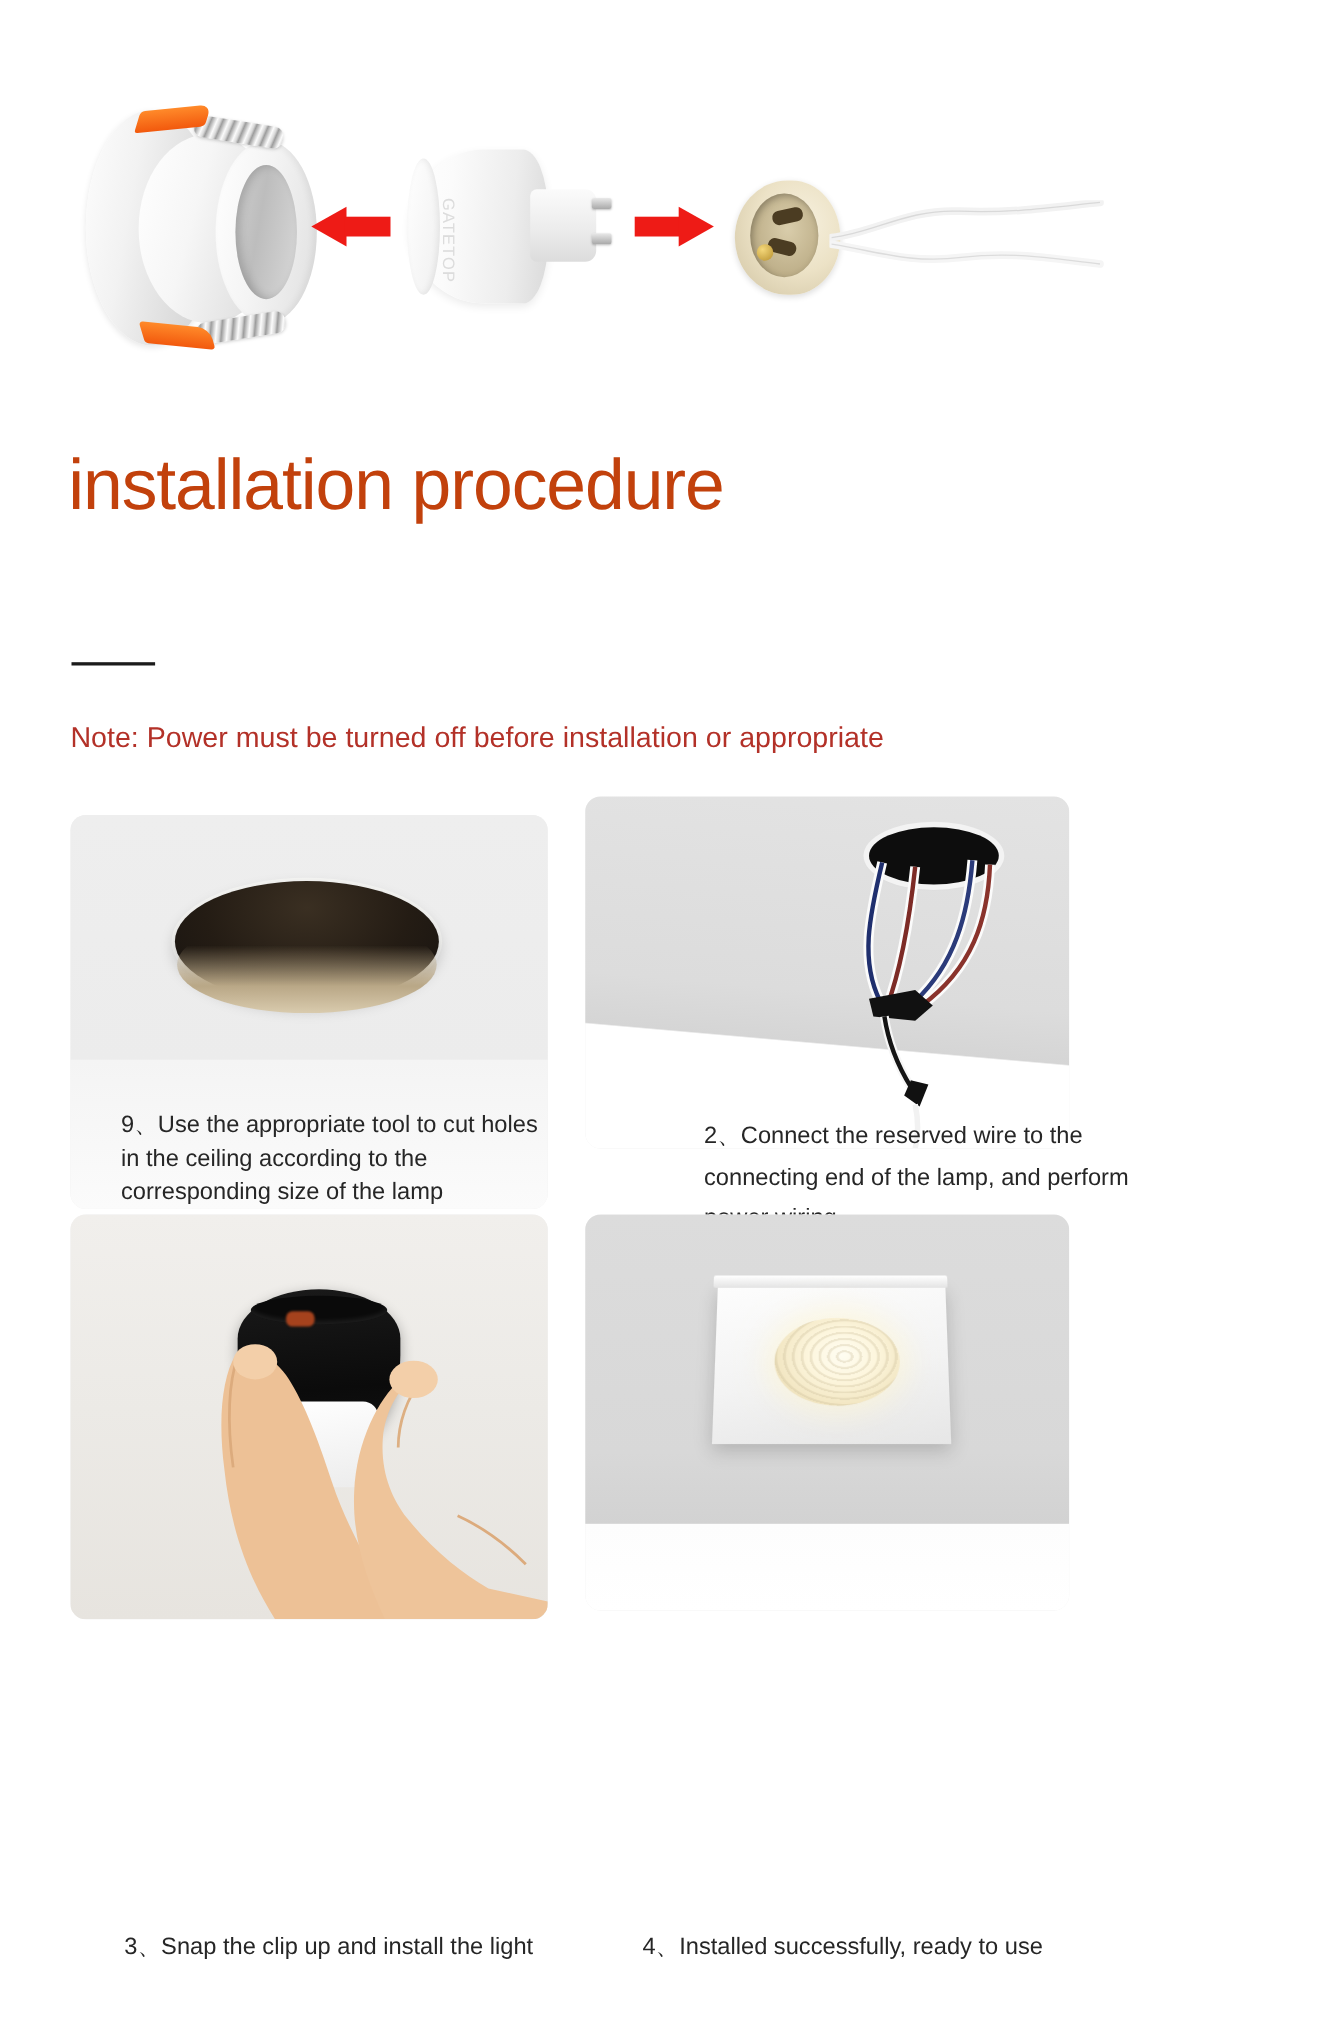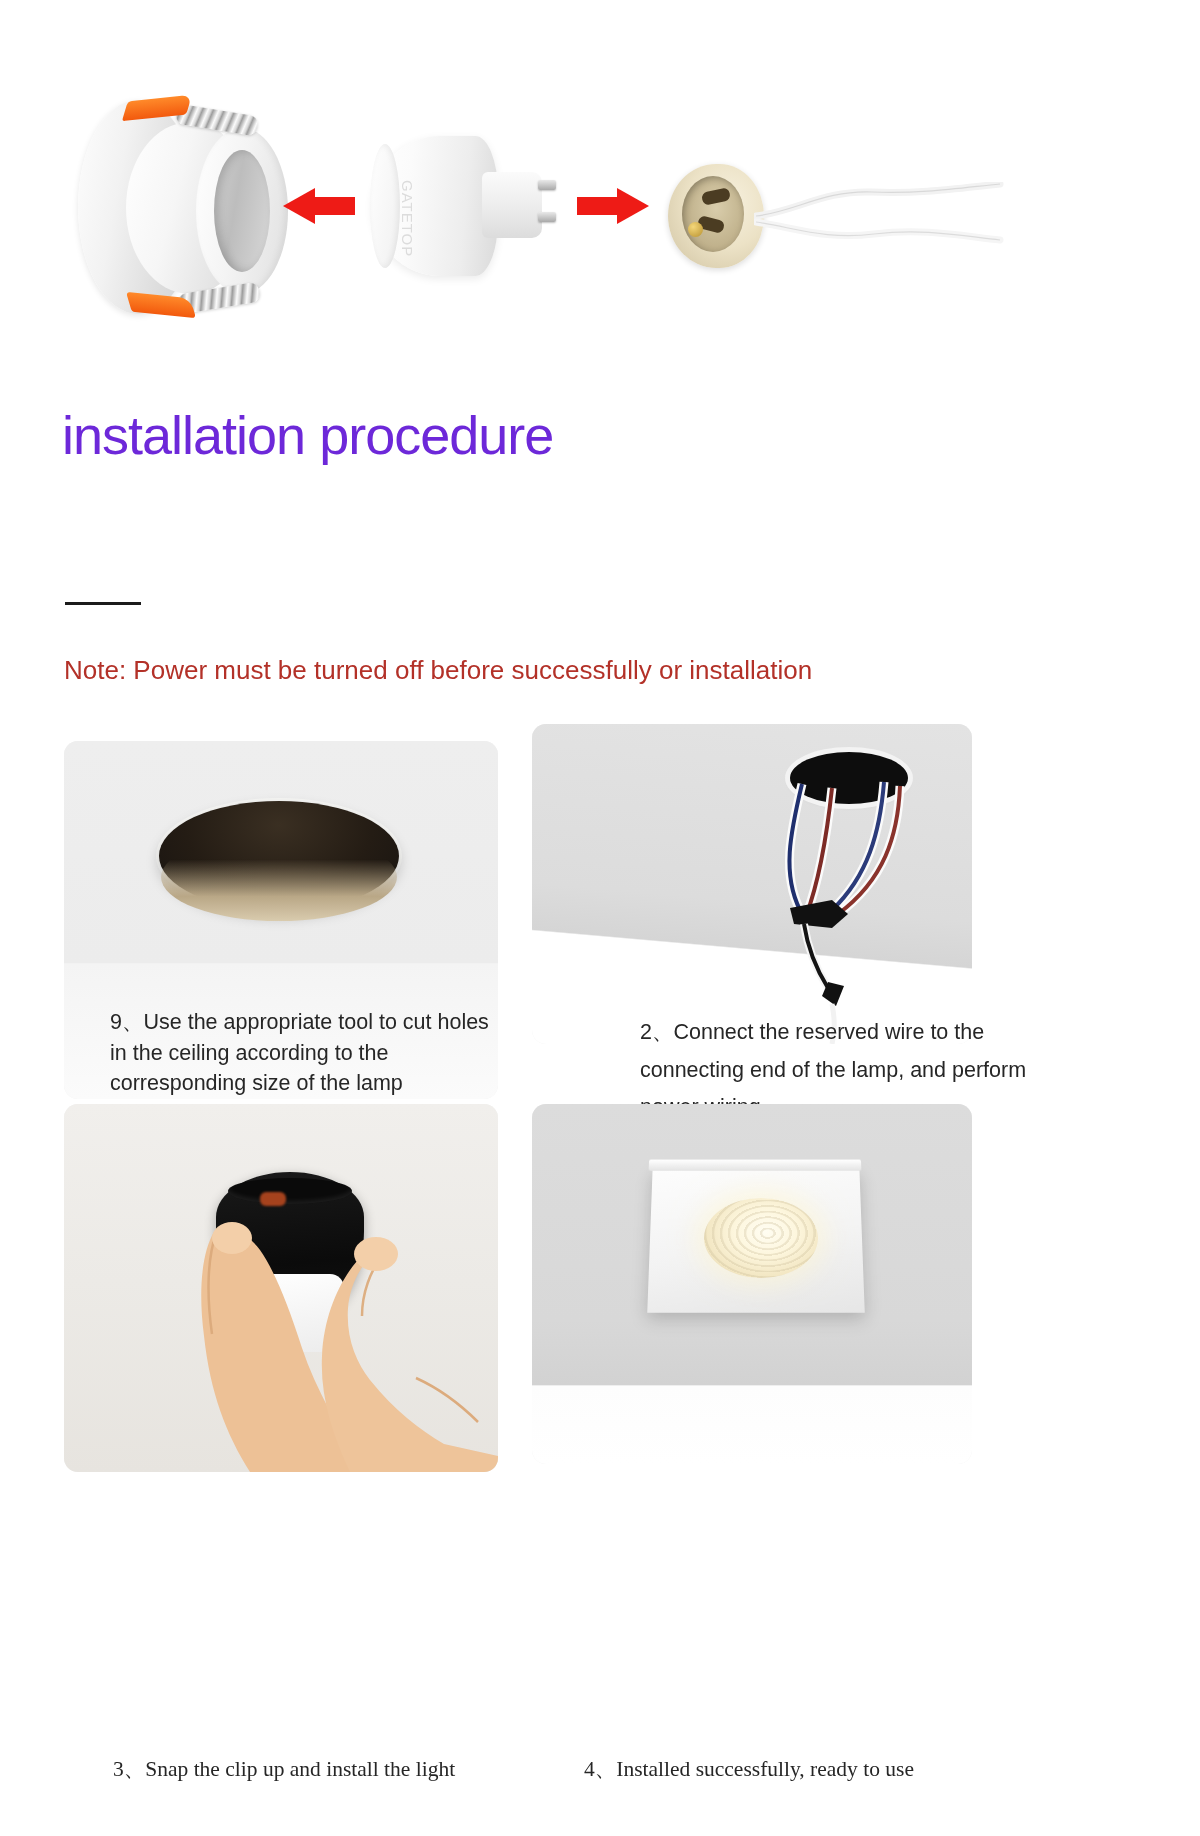--- a/index.html
+++ b/index.html
@@ -177,24 +177,24 @@
     width: 15px; height: 15px; border-radius: 50%;
     background: radial-gradient(circle at 35% 32%, #f4d77a, #b8912f);
   }
   .socket svg.wires { position: absolute; left: 86px; top: 22px; }
 
   
   .title {
     position: absolute;
     left: 62px;
     top: 408px;
-    font-size: 54px;
+    font-size: 65px;
     line-height: 1.0;
     font-weight: 400;
-    color: #6d28d9;
+    color: #c2410c;
     letter-spacing: -1px;
     white-space: nowrap;
     text-align: right;
   }
   .title-rule {
     position: absolute;
     left: 65px;
     top: 602px;
     width: 76px;
     height: 3px;
@@ -236,21 +236,21 @@
   
   .step2 .photo { left: 532px; top: 0px; width: 440px; height: 320px; }
   .step2 .caption { left: 640px; top: 290px; width: 420px; line-height: 1.75; }
   
   .step3 .photo { left: 64px; top: 380px; width: 434px; height: 368px; }
   .step3 .caption { left: 113px; top: 1022px; }
   
   .step4 .photo { left: 532px; top: 380px; width: 440px; height: 360px; }
   .step4 .caption { left: 584px; top: 1022px; }
 
-  .step3 .caption, .step4 .caption { top: 1030px; white-space: nowrap; font-family: Liberation Serif, serif; }
+  .step3 .caption, .step4 .caption { top: 1030px; white-space: nowrap; }
 
   
   .ph1-wall {
     position: absolute; inset: 0;
     background: linear-gradient(180deg,#eeeeee 0%,#ececec 62%,#f4f4f4 62.2%,#fbfbfb 100%);
   }
   .ph1-hole {
     position: absolute;
     left: 95px; top: 60px;
     width: 240px; height: 110px;
@@ -401,21 +401,21 @@
       <path d="M2,34 C40,30 70,8 118,10 C168,12 206,6 246,2" stroke="#f2f2f2" stroke-width="7" fill="none" stroke-linecap="round"></path>
       <path d="M2,34 C40,30 70,8 118,10 C168,12 206,6 246,2" stroke="#d9d9d9" stroke-width="1.2" fill="none"></path>
       <path d="M2,40 C42,46 72,58 120,52 C170,46 208,54 246,58" stroke="#f5f5f5" stroke-width="7" fill="none" stroke-linecap="round"></path>
       <path d="M2,40 C42,46 72,58 120,52 C170,46 208,54 246,58" stroke="#dcdcdc" stroke-width="1.2" fill="none"></path>
     </svg>
   </div>
 </div>
 
 <div class="title">installation procedure</div>
 <div class="title-rule"></div>
-<div class="note">Note: Power must be turned off before successfully or installation</div>
+<div class="note">Note: Power must be turned off before installation or appropriate</div>
 
 <div class="steps">
 
   <div class="step step1">
     <div class="photo ph1">
       <div class="ph1-wall"></div>
       <div class="ph1-hole"></div>
       <div class="ph1-lip"></div>
     </div>
     <div class="caption">9、Use the appropriate tool to cut holes in the ceiling according to the corresponding size of the lamp</div>

